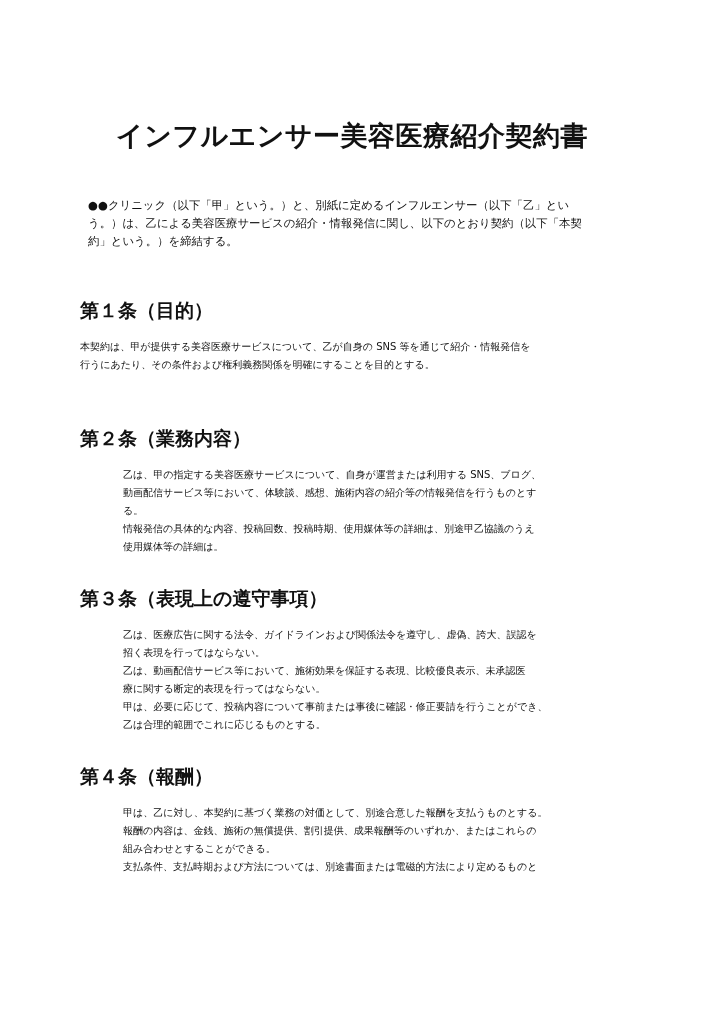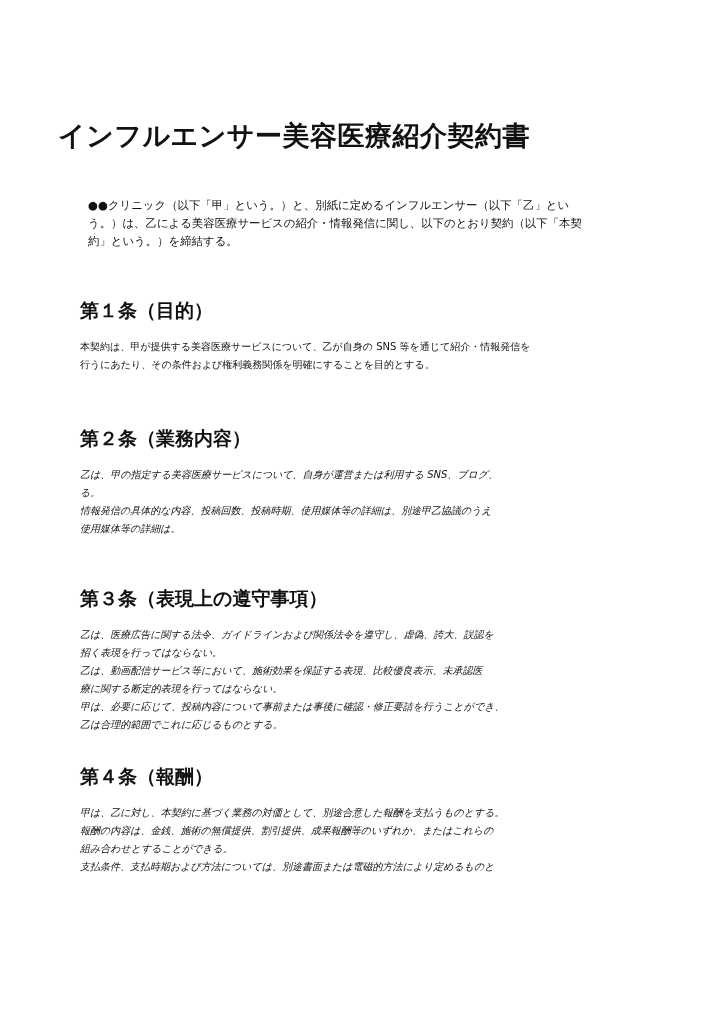--- a/index.html
+++ b/index.html
@@ -1,25 +1,25 @@
 <!DOCTYPE html>
 <html><head>
 <meta charset="utf-8">
 <style>
   html, body { margin: 0; padding: 0; background: #ffffff; }
   body { width: 724px; height: 1024px; position: relative; overflow: hidden;
          font-family: "DejaVu Sans", "Liberation Sans", sans-serif; color: #111; }
-  .title { position: absolute; top: 118px; left: 0; width: 588px; text-align: center;
+  .title { position: absolute; top: 118px; left: 0; width: 588px; text-align: right;
            font-size: 27px; font-weight: bold; letter-spacing: 0.5px; }
   .intro { position: absolute; top: 196px; left: 88px; width: 550px;
            font-size: 11.4px; line-height: 18px; }
   .section { position: absolute; left: 80px; width: 560px; }
   .heading { font-size: 19px; font-weight: bold; margin: 0 0 14px 0; }
   .para { font-size: 10px; line-height: 18px; }
-  .indent { width: 520px; font-style: italic; }
+  .indent { margin-left: 43px; width: 520px; }
   .line { display: block; white-space: nowrap; }
 </style>
 </head>
 <body>
 
 <div class="title">インフルエンサー美容医療紹介契約書</div>
 
 <div class="intro">
   <span class="line">●●クリニック（以下「甲」という。）と、別紙に定めるインフルエンサー（以下「乙」とい</span>
   <span class="line">う。）は、乙による美容医療サービスの紹介・情報発信に関し、以下のとおり契約（以下「本契</span>
@@ -31,20 +31,21 @@
   <div class="para">
     <span class="line">本契約は、甲が提供する美容医療サービスについて、乙が自身の SNS 等を通じて紹介・情報発信を</span>
     <span class="line">行うにあたり、その条件および権利義務関係を明確にすることを目的とする。</span>
   </div>
 </div>
 
 <div class="section" style="top:426px;">
   <div class="heading">第２条（業務内容）</div>
   <div class="para indent">
     <span class="line">乙は、甲の指定する美容医療サービスについて、自身が運営または利用する SNS、ブログ、</span>
+    <span class="line">動画配信サービス等において、体験談、感想、施術内容の紹介等の情報発信を行うものとす</span>
     <span class="line">る。</span>
     <span class="line">情報発信の具体的な内容、投稿回数、投稿時期、使用媒体等の詳細は、別途甲乙協議のうえ</span>
     <span class="line">使用媒体等の詳細は。</span>
   </div>
 </div>
 
 <div class="section" style="top:586px;">
   <div class="heading">第３条（表現上の遵守事項）</div>
   <div class="para indent">
     <span class="line">乙は、医療広告に関する法令、ガイドラインおよび関係法令を遵守し、虚偽、誇大、誤認を</span>

